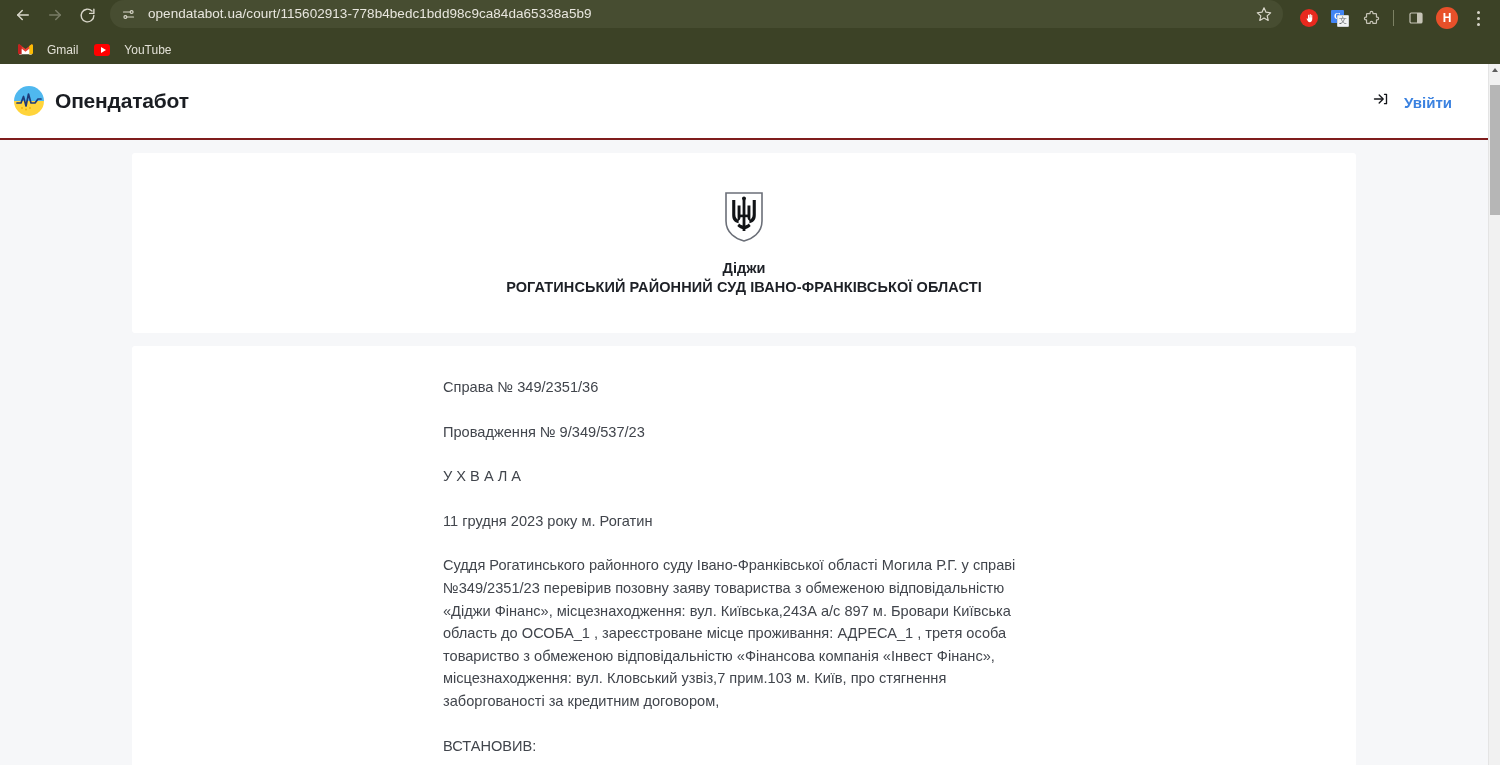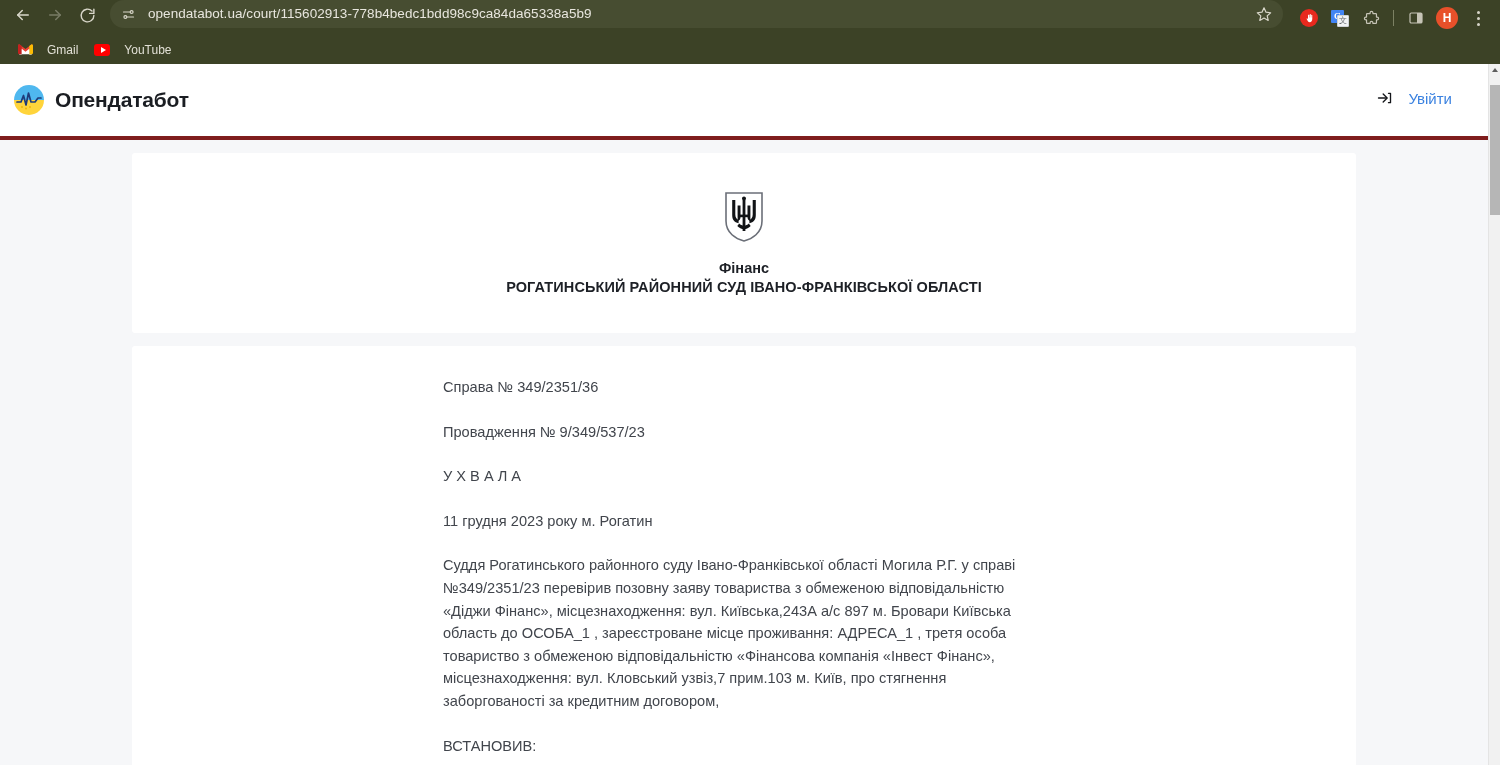--- a/index.html
+++ b/index.html
@@ -193,21 +193,21 @@
   }
 
   
   .site-header {
     height: 76px;
     background: #ffffff;
     display: flex;
     align-items: center;
     justify-content: space-between;
     padding: 0 36px 0 14px;
-    border-bottom: 4px solid #7f1d1d;
+    border-bottom: 2px solid #7f1d1d;
     width: 1488px;
   }
   .brand {
     display: flex;
     align-items: center;
     gap: 11px;
   }
   .brand-mark {
     width: 30px; height: 30px;
     border-radius: 50%;
@@ -218,22 +218,23 @@
   }
   .brand-mark svg { position: absolute; left: 0; top: 0; }
   .brand-name {
     font-size: 21px;
     font-weight: 700;
     color: #1a1d22;
     letter-spacing: -0.2px;
   }
   .login-link {
     display: flex;
-    align-items: flex-start;
+    align-items: flex-end;
     gap: 15px;
+    font-weight: bold;
   }
   .login-label {
     color: #3b82e0;
     font-size: 15px;
   }
 
   
   .doc-area {
     padding: 0;
     width: 1488px;
@@ -471,21 +472,21 @@
             <path d="M8.2 9 h3.1 v14.5 c0 3.1 1.3 4.7 3.3 5.3 v3.4 c-4.3-.7-6.4-3.5-6.4-8.2z"></path>
             <path d="M31.8 9 h-3.1 v14.5 c0 3.1-1.3 4.7-3.3 5.3 v3.4 c4.3-.7 6.4-3.5 6.4-8.2z"></path>
             <path d="M13.6 14.5 h2.9 v11.2 c0 2.6-1 3.9-2.9 4.4z"></path>
             <path d="M26.4 14.5 h-2.9 v11.2 c0 2.6 1 3.9 2.9 4.4z"></path>
             <path d="M20 5.4 c1.1 0 2 .9 2 2.2 0 1.2-.9 2.1-2 2.1s-2-.9-2-2.1c0-1.3.9-2.2 2-2.2z"></path>
             <path d="M15.2 32.4 c1.3 1.4 2.9 2.2 4.8 2.2s3.5-.8 4.8-2.2l1.9 2.5c-1.8 2-4.1 3.1-6.7 3.1s-4.9-1.1-6.7-3.1z"></path>
             <rect x="15.4" y="23.6" width="9.2" height="2.6"></rect>
           </g>
         </svg>
       </span>
-      <div class="doc-title-line">Фінанс</div>
+      <div class="doc-title-line">Діджи</div>
       <div class="doc-title-line wide">РОГАТИНСЬКИЙ РАЙОННИЙ СУД ІВАНО-ФРАНКІВСЬКОЇ ОБЛАСТІ</div>
     </div>
 
     <div class="doc-card body-card">
       <div class="doc-body">
         <p class="doc-para">Справа № 349/2351/36</p>
         <p class="doc-para">Провадження № 9/349/537/23</p>
         <p class="doc-para">У Х В А Л А</p>
         <p class="doc-para">11 грудня 2023 року м. Рогатин</p>
         <p class="doc-para">Суддя Рогатинського районного суду Івано-Франківської області Могила Р.Г. у справі №349/2351/23 перевірив позовну заяву товариства з обмеженою відповідальністю «Діджи Фінанс», місцезнаходження: вул. Київська,243А а/с 897 м. Бровари Київська область до ОСОБА_1 , зареєстроване місце проживання: АДРЕСА_1 , третя особа товариство з обмеженою відповідальністю «Фінансова компанія «Інвест Фінанс», місцезнаходження: вул. Кловський узвіз,7 прим.103 м. Київ, про стягнення заборгованості за кредитним договором,</p>

